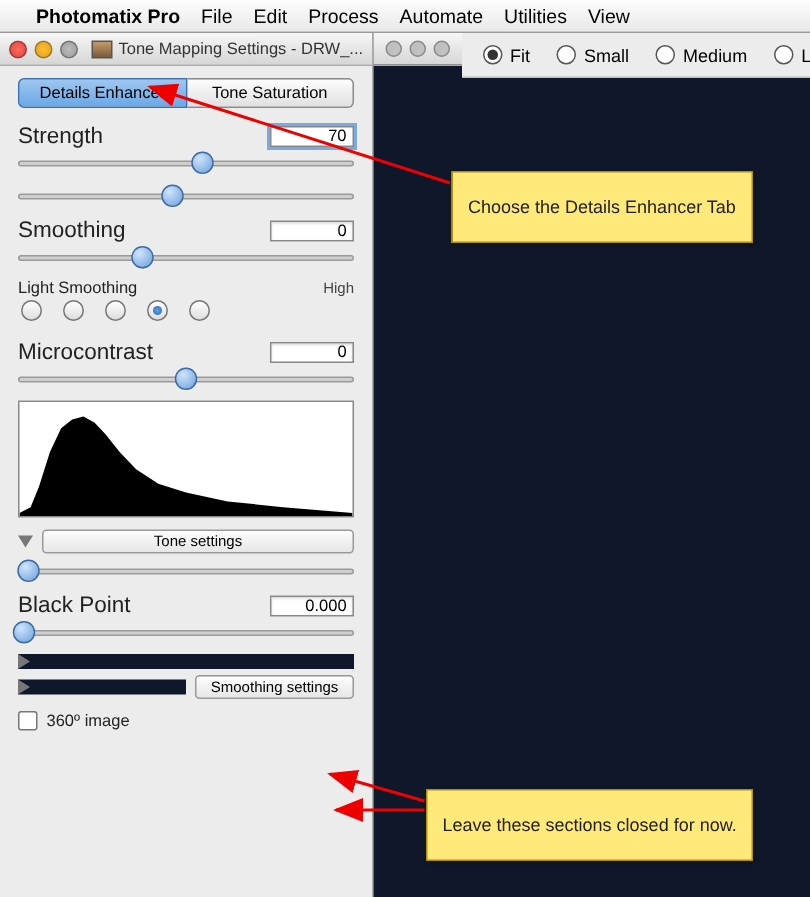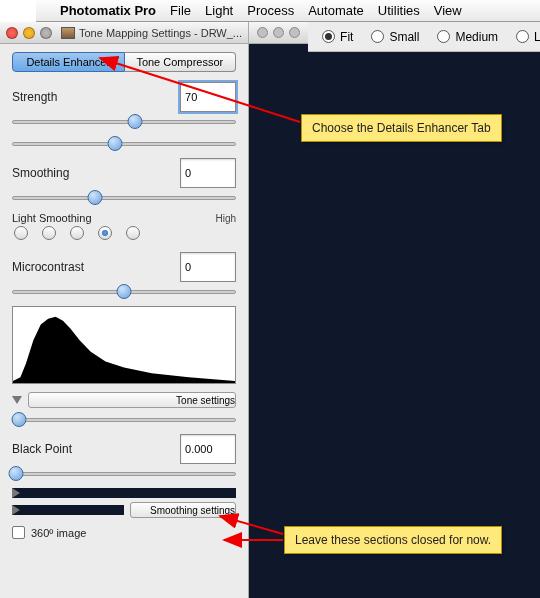--- a/index.html
+++ b/index.html
@@ -1,18 +1,18 @@
 <!DOCTYPE html>
 <html><head>
 <meta charset="utf-8">
 <style>
   * { box-sizing: border-box; margin: 0; padding: 0; font-family: "Lucida Grande", "Helvetica Neue", Arial, sans-serif; }
   body { width: 540px; height: 598px; overflow: hidden; background: #fff; position: relative; }
   
-  .menubar { height: 22px; background: linear-gradient(#fdfdfd, #e8e8e8); border-bottom: 1px solid #9a9a9a; display: flex; align-items: center; padding: 0 10px; font-size: 13px; margin-left: 36px; }
+  .menubar { height: 22px; background: linear-gradient(#fdfdfd, #e8e8e8); border-bottom: 1px solid #9a9a9a; display: flex; align-items: center; padding: 0 10px; font-size: 13px; }
   .menubar .apple { font-size: 14px; margin-right: 14px; }
   .menubar .app { font-weight: bold; margin-right: 14px; }
   .menubar .mitem { margin-right: 14px; }
   
   .workspace { display: flex; height: calc(100% - 22px); }
   
   .panel-win { width: 272px; background: #ececec; border-right: 1px solid #aaa; display: flex; flex-direction: column; }
   .titlebar { height: 22px; background: linear-gradient(#f6f6f6, #d6d6d6); border-bottom: 1px solid #aaa; display: flex; align-items: center; padding: 0 6px; font-size: 11px; color: #333; }
   .tl-btn { width: 12px; height: 12px; border-radius: 6px; margin-right: 5px; border: 1px solid rgba(0,0,0,0.3); }
   .tl-close { background: radial-gradient(#fe6a5e, #e0443e); }
@@ -24,43 +24,43 @@
   .panel-body { flex: 1; padding: 8px 12px 10px; overflow: hidden; font-size: 11px; color: #222; }
   
   .seg { display: flex; margin-bottom: 10px; }
   .seg button { flex: 1; height: 20px; font-size: 11px; background: linear-gradient(#fdfdfd, #e0e0e0); border: 1px solid #8a8a8a; cursor: pointer; }
   .seg button:first-child { border-radius: 4px 0 0 4px; }
   .seg button:last-child { border-radius: 0 4px 4px 0; border-left: none; }
   .seg button.active { background: linear-gradient(#9fc6f0, #6aa8e6); border-color: #3b6fb0; color: #000; }
   
   .ctrl { margin-bottom: 6px; }
   .ctrl-row { display: flex; justify-content: space-between; align-items: center; margin-bottom: 2px; }
-  .ctrl-row .lbl { font-size: 12px; }
-  .numbox { width: 56px; height: 30px; border: 1px solid #888; background: #fff; font-size: 11px; padding: 0 4px; box-shadow: inset 0 1px 2px rgba(0,0,0,0.15); }
+  .ctrl-row .lbl { font-size: 15px; }
+  .numbox { width: 56px; height: 14px; border: 1px solid #888; background: #fff; font-size: 11px; text-align: right; padding: 0 4px; box-shadow: inset 0 1px 2px rgba(0,0,0,0.15); }
   .numbox.hl { box-shadow: 0 0 0 2px #7aa9e0; }
   
   .slider { position: relative; height: 16px; margin: 2px 0; }
   .slider .track { position: absolute; left: 0; right: 0; top: 6px; height: 4px; background: #cfcfcf; border: 1px solid #9a9a9a; border-radius: 2px; }
   .slider .thumb { position: absolute; top: 0; width: 15px; height: 15px; border-radius: 8px; background: radial-gradient(circle at 35% 30%, #cfe4fb, #6aa0dd); border: 1px solid #3d6aa0; transform: translateX(-50%); }
   .slider .tick { position: absolute; top: 11px; width: 1px; height: 4px; background: #888; }
   
   .lightsm-row { display: flex; justify-content: space-between; align-items: flex-end; }
   .lightsm-row .hi { font-size: 10px; color: #444; }
   .radios { display: flex; gap: 14px; padding: 2px 2px 6px; }
   .radio { width: 14px; height: 14px; border-radius: 7px; border: 1px solid #777; background: linear-gradient(#fff,#ddd); position: relative; }
   .radio.sel::after { content:""; position:absolute; left:3px; top:3px; width:6px; height:6px; border-radius:3px; background: radial-gradient(#5aa0e8,#2a6ab0); }
   
   .histo { height: 78px; background: #fff; border: 1px solid #888; margin: 6px 0 8px; position: relative; }
   .histo svg { position: absolute; left: 0; top: 0; width: 100%; height: 100%; }
   
   .disc-row { display: flex; align-items: center; gap: 6px; margin: 4px 0; }
   .disc { width: 0; height: 0; }
   .disc.down { border-left: 5px solid transparent; border-right: 5px solid transparent; border-top: 8px solid #777; }
   .disc.right { border-top: 5px solid transparent; border-bottom: 5px solid transparent; border-left: 8px solid #777; }
-  .sect-btn { flex: 1; height: 16px; font-size: 10px; background: linear-gradient(#fdfdfd,#e6e6e6); border: 1px solid #9a9a9a; border-radius: 3px; cursor: pointer; text-align: right; }
+  .sect-btn { flex: 1; height: 16px; font-size: 10px; background: linear-gradient(#fdfdfd,#e6e6e6); border: 1px solid #9a9a9a; border-radius: 3px; cursor: pointer; }
   
   .cb-row { display: flex; align-items: center; gap: 6px; margin-top: 8px; font-size: 11px; }
   .cb { width: 13px; height: 13px; border: 1px solid #777; background: #fff; border-radius: 2px; }
   
   .right { flex: 1; display: flex; flex-direction: row; background: #0f172a; }
   .right .rtitlebar { height: 22px; background: linear-gradient(#f6f6f6,#d6d6d6); border-bottom: 1px solid #aaa; }
   .rtitlebar .dots { display: flex; gap: 5px; padding: 5px 8px; }
   .rtitlebar .dot { width: 11px; height: 11px; border-radius: 6px; background: #c0c0c0; border: 1px solid #8a8a8a; }
   .fitbar { height: 30px; background: #ececec; border-bottom: 1px solid #bbb; display: flex; align-items: center; gap: 18px; padding: 0 14px; font-size: 12px; }
   .frad { display: flex; align-items: center; gap: 5px; }
@@ -76,53 +76,53 @@
   }
   .photo .glassblock { position: absolute; right: 4px; bottom: 60px; width: 90px; height: 120px;
     background:
       repeating-linear-gradient(0deg, rgba(200,220,240,0.5) 0 12px, rgba(160,190,220,0.5) 12px 24px),
       repeating-linear-gradient(90deg, rgba(200,220,240,0.5) 0 12px, rgba(160,190,220,0.5) 12px 24px);
     border: 4px solid #3a2c1a; }
   .photo .panel1 { position:absolute; left:30px; top:120px; width:110px; height:300px; background: linear-gradient(#6a4e32,#4a3420); border:2px solid #2a1c10; }
   .photo .panel2 { position:absolute; left:150px; top:120px; width:90px; height:300px; background: linear-gradient(#6a4e32,#4a3420); border:2px solid #2a1c10; }
   .photo .orb { position:absolute; left:0; bottom:60px; width:90px; height:90px; border-radius:50%; background: radial-gradient(circle at 35% 30%, #cbbfa8, #8a7a60 60%, #5a4d3a); }
   
-  .callout { position: absolute; background: #ffe97a; border: 1px solid #b09000; padding: 6px 10px; font-size: 12px; color: #222; box-shadow: 1px 1px 3px rgba(0,0,0,0.3); white-space: nowrap; }
+  .callout { position: absolute; background: #ffe97a; border: 1px solid #b09000; padding: 16px 10px; font-size: 12px; color: #222; box-shadow: 1px 1px 3px rgba(0,0,0,0.3); white-space: nowrap; }
   
   svg.anno { position: absolute; left: 0; top: 0; width: 540px; height: 598px; pointer-events: none; }
 </style>
 </head>
 <body>
 
 <div class="menubar">
   <span class="apple"></span>
   <span class="app">Photomatix Pro</span>
   <span class="mitem">File</span>
-  <span class="mitem">Light</span>
+  <span class="mitem">Edit</span>
   <span class="mitem">Process</span>
   <span class="mitem">Automate</span>
   <span class="mitem">Utilities</span>
   <span class="mitem">View</span>
 </div>
 
 <div class="workspace">
 
   <div class="panel-win">
     <div class="titlebar">
       <span class="tl-btn tl-close"></span>
       <span class="tl-btn tl-min"></span>
       <span class="tl-btn tl-zoom"></span>
       <span class="tl-icon"></span>
       <span class="tl-text">Tone Mapping Settings - DRW_...</span>
     </div>
     <div class="panel-body">
 
       <div class="seg">
         <button class="active">Details Enhancer</button>
-        <button>Tone Compressor</button>
+        <button>Tone Saturation</button>
       </div>
 
       <div class="ctrl">
         <div class="ctrl-row">
           <span class="lbl">Strength</span>
           <input class="numbox hl" value="70" style="">
         </div>
         <div class="slider">
           <div class="track"></div>
           <div class="thumb" style="left:55%"></div>

